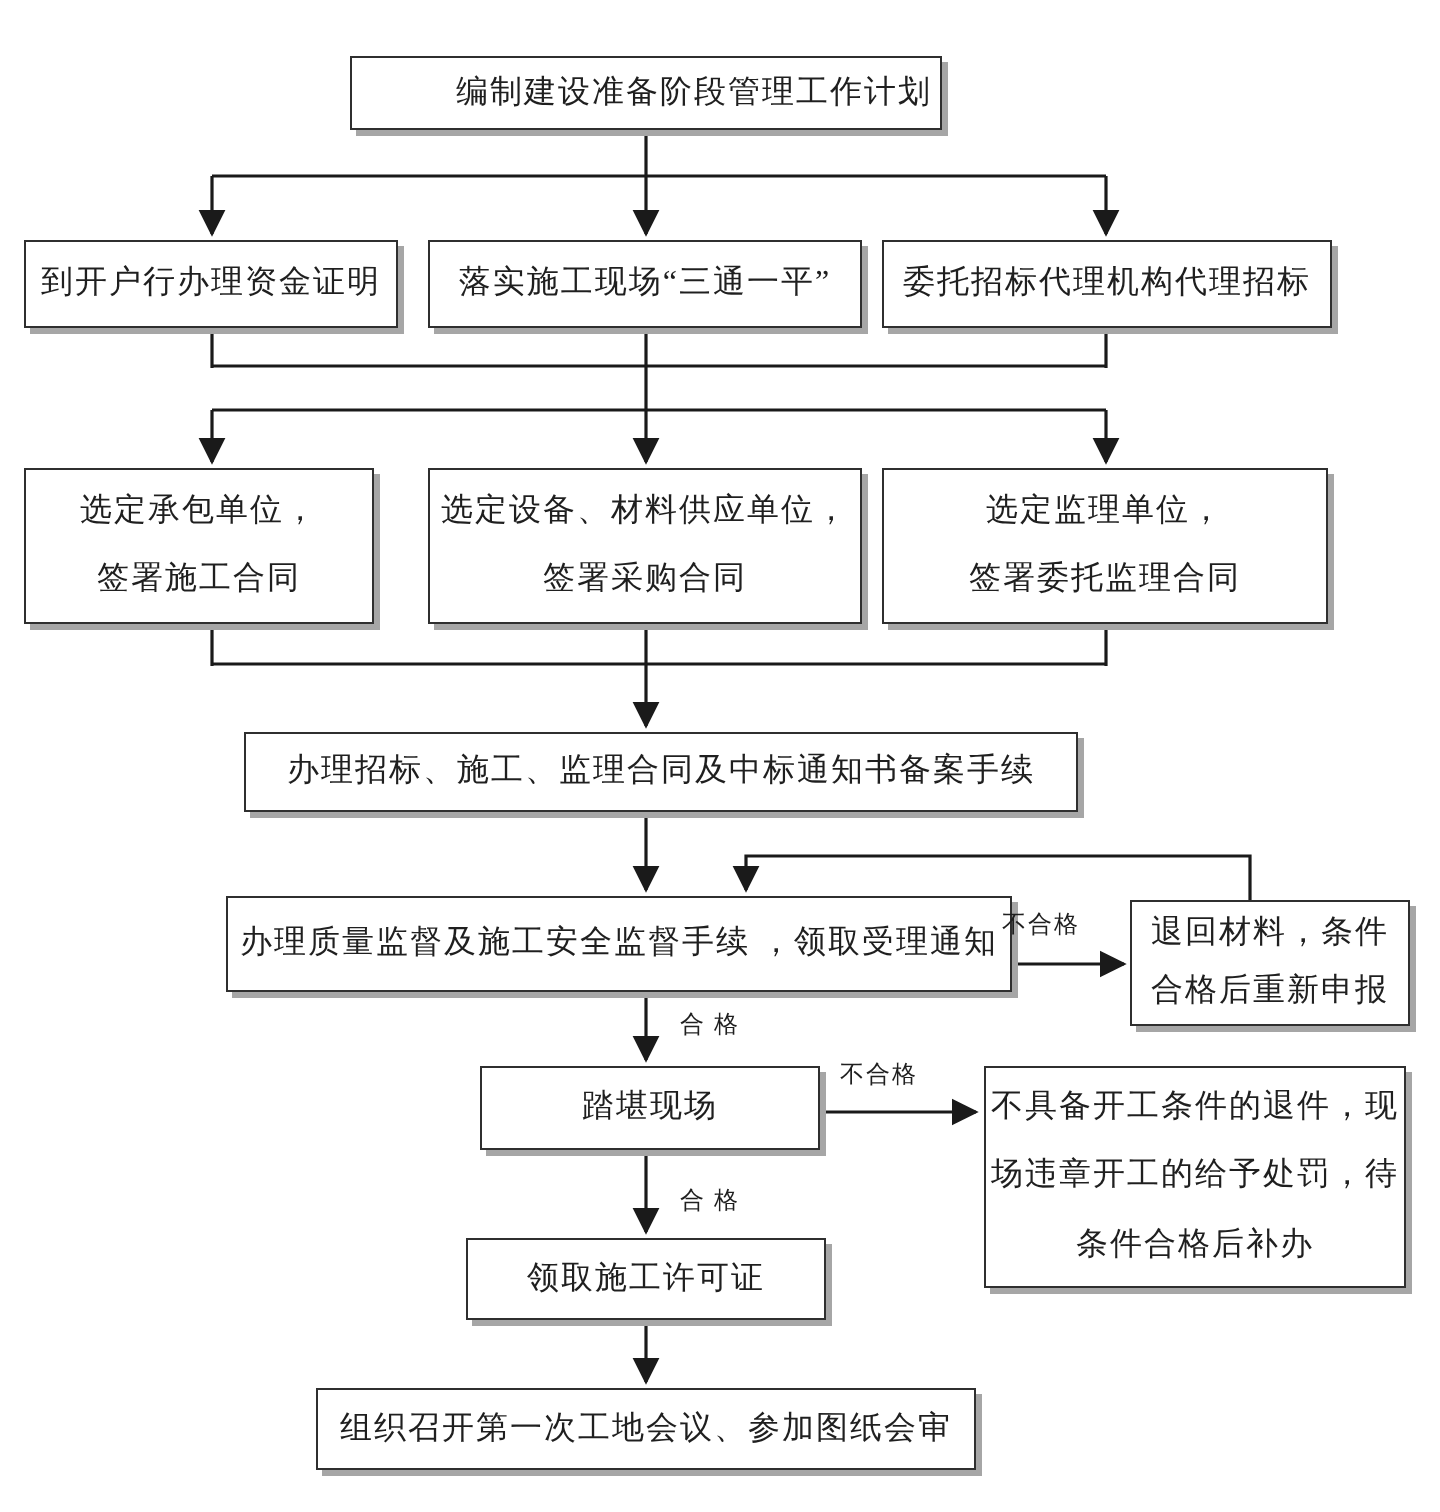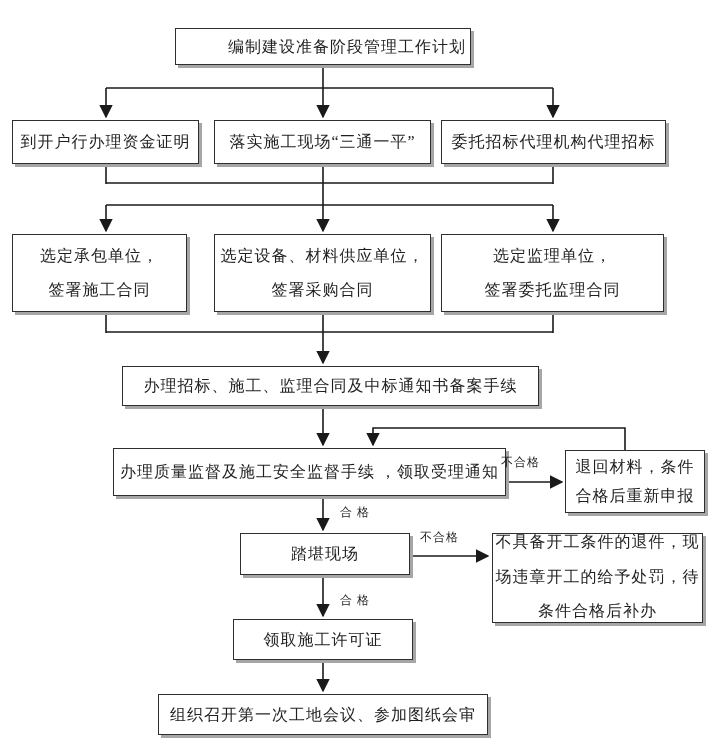--- a/index.html
+++ b/index.html
@@ -116,21 +116,21 @@
   </div>
 
   <div class="flow-label" style="left:340px;top:504px;">合 格</div>
 
   <div class="node" style="left:240px;top:533px;width:170px;height:42px;">
     <span class="ln">踏堪现场</span>
   </div>
 
   <div class="flow-label" style="left:420px;top:529px;">不合格</div>
 
-  <div class="node lh-tall" style="left:492px;top:533px;width:211px;height:90px;font-family:Liberation Mono, monospace;">
+  <div class="node lh-tall" style="left:492px;top:533px;width:211px;height:111px;">
     <span class="ln">不具备开工条件的退件，现</span>
     <span class="ln">场违章开工的给予处罚，待</span>
     <span class="ln">条件合格后补办</span>
   </div>
 
   <div class="flow-label" style="left:340px;top:592px;">合 格</div>
 
   <div class="node" style="left:233px;top:619px;width:180px;height:41px;">
     <span class="ln">领取施工许可证</span>
   </div>

